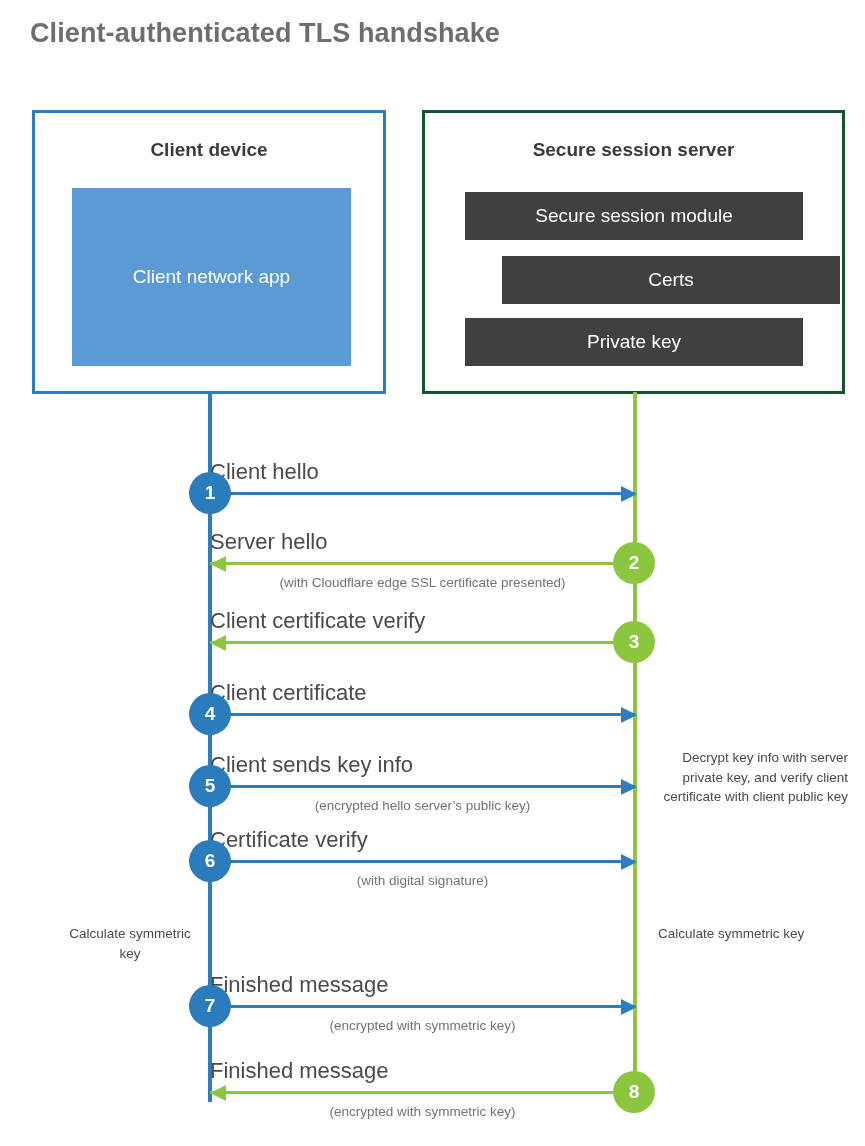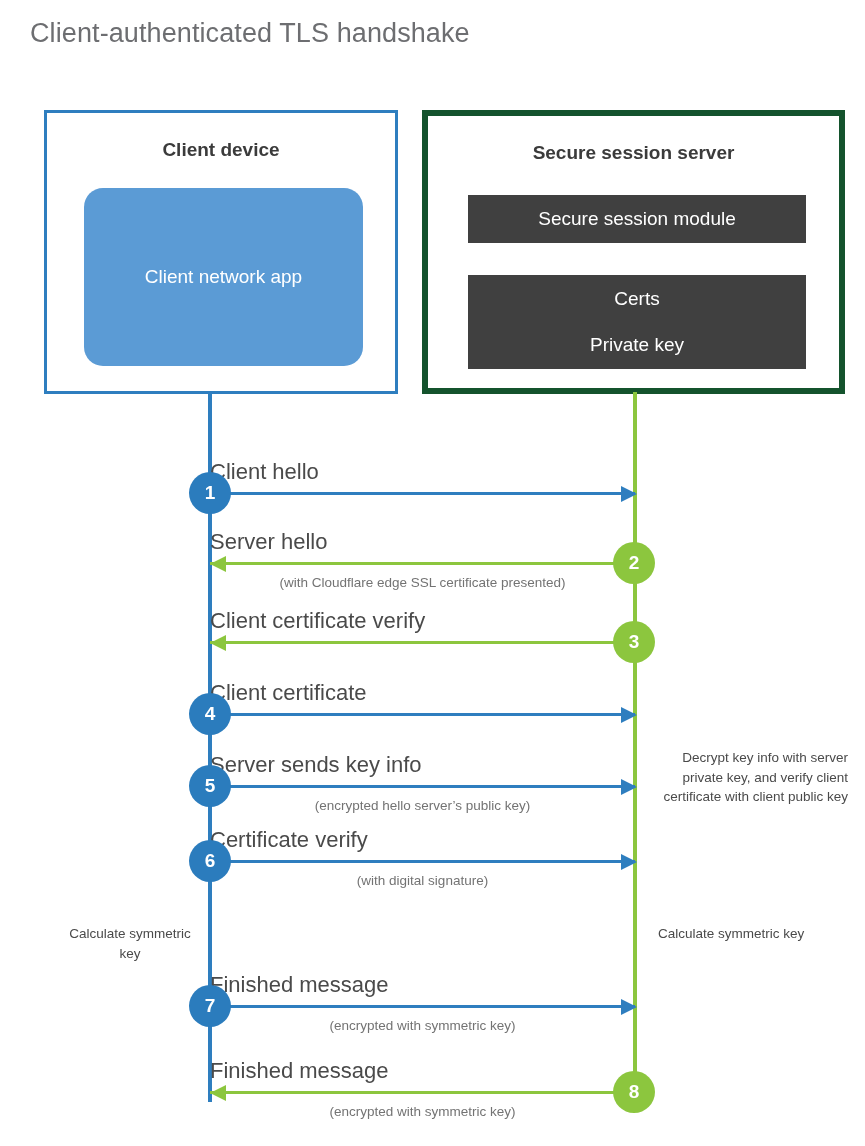--- a/index.html
+++ b/index.html
@@ -18,46 +18,45 @@
     background: #ffffff;
     overflow: hidden;
   }
 
   
   #page-title {
     position: absolute;
     left: 30px;
     top: 18px;
     font-size: 27px;
-    font-weight: 400;
+    font-weight: 700;
     color: #6d6e71;
     letter-spacing: 0.1px;
     white-space: nowrap;
   }
 
   
   .party-box {
     position: absolute;
     background: #ffffff;
     box-sizing: border-box;
   }
   #client-box {
     left: 32px;
     top: 110px;
     width: 354px;
     height: 284px;
     border: 3px solid #2e7ebf;
-    margin-left: 12px;
   }
   #server-box {
     left: 422px;
     top: 110px;
     width: 423px;
     height: 284px;
-    border: 6px solid #14532d;
+    border: 3px solid #14532d;
   }
   .party-title {
     position: absolute;
     left: 0;
     right: 0;
     top: 26px;
     text-align: center;
     font-size: 19px;
     font-weight: bold;
     color: #3b3b3b;
@@ -71,38 +70,37 @@
     width: 279px;
     height: 178px;
     background: #5b9bd5;
     color: #ffffff;
     font-size: 19px;
     font-weight: 300;
     display: flex;
     align-items: center;
     justify-content: center;
     line-height: 1.28;
-    border-radius: 19px;
   }
   .server-block {
     position: absolute;
     left: 40px;
     width: 338px;
     height: 48px;
     background: #404040;
     color: #ffffff;
     font-size: 19px;
     font-weight: 300;
     display: flex;
     align-items: center;
     justify-content: center;
     text-align: center;
   }
   #server-block-0 { top: 79px; }
-  #server-block-1 { top: 159px; }
+  #server-block-1 { top: 143px; margin-left: 37px; }
   #server-block-2 { top: 205px; }
 
   
   .lifeline {
     position: absolute;
     width: 4px;
     top: 392px;
   }
   #client-lifeline {
     left: 208px;
@@ -265,21 +263,21 @@
 
   <div class="msg" style="top:714px;">
     <div class="msg-label">Client certificate</div>
     <div class="msg-line blue-line"></div>
     <div class="arrow-head arrow-right blue-head"></div>
     <div class="msg-sublabel"></div>
     <div class="step-circle on-client">4</div>
   </div>
 
   <div class="msg" style="top:786px;">
-    <div class="msg-label">Server sends key info</div>
+    <div class="msg-label">Client sends key info</div>
     <div class="msg-line blue-line"></div>
     <div class="arrow-head arrow-right blue-head"></div>
     <div class="msg-sublabel">(encrypted hello server’s public key)</div>
     <div class="step-circle on-client">5</div>
   </div>
 
   <div class="msg" style="top:861px;">
     <div class="msg-label">Certificate verify</div>
     <div class="msg-line blue-line"></div>
     <div class="arrow-head arrow-right blue-head"></div>

